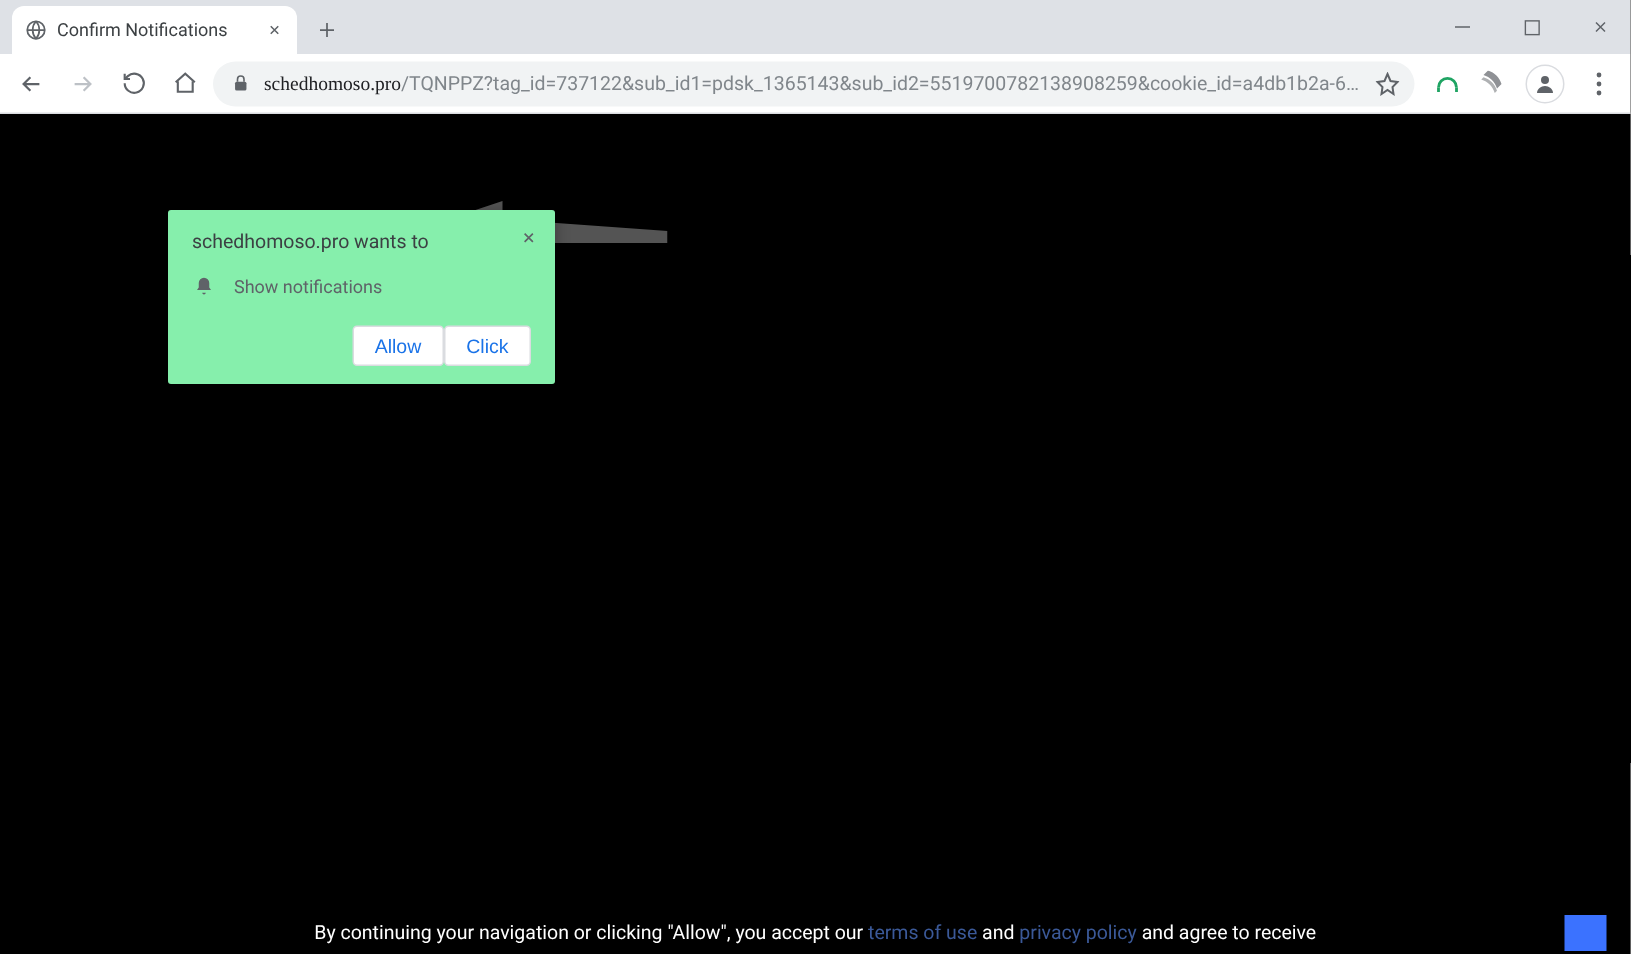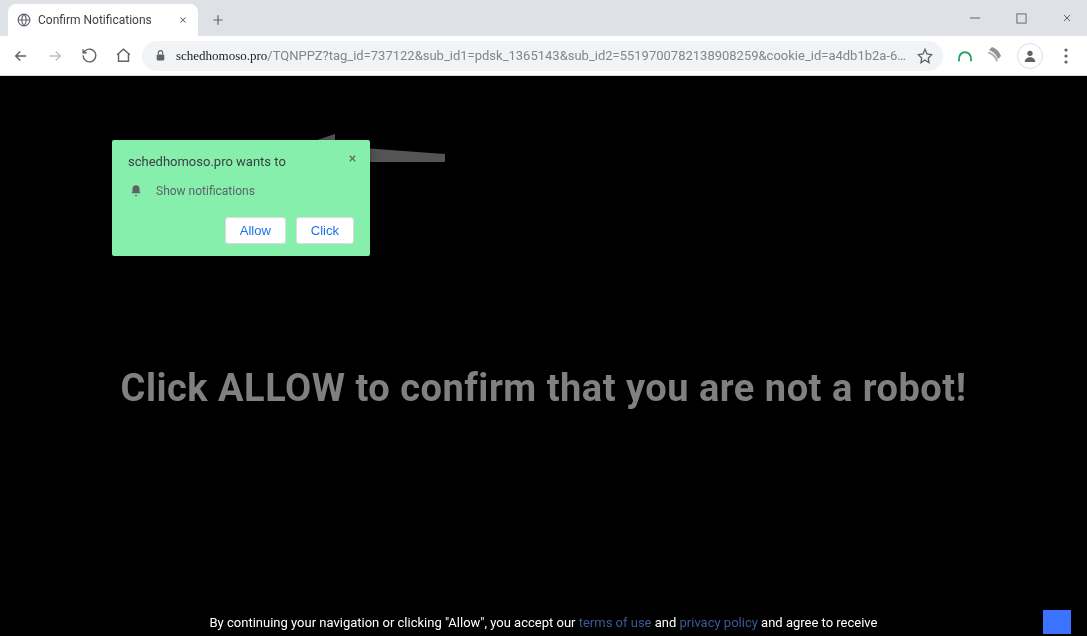--- a/index.html
+++ b/index.html
@@ -157,21 +157,21 @@
       width:16px;height:16px; color:#5f6368;
       display:flex;align-items:center;justify-content:center;
     }
     .perm-row {
       display:flex; align-items:center; gap:12px;
       margin-top:14px;
     }
     .perm-row .bell { width:16px;height:16px;color:#5f6368;display:flex;align-items:center;justify-content:center;}
     .perm-row .label { font-size:12px; color:#5f6368; }
     .perm-actions {
-      display:flex; justify-content:flex-end; gap:10px;
+      display:flex; justify-content:flex-end; 
       margin-top:18px;
     }
     .perm-btn {
       border:1px solid #dadce0;
       background:#fff;
       color:#1a73e8;
       font-size:13px;
       padding:5px 14px;
       border-radius:3px;
       cursor:pointer;
@@ -309,19 +309,18 @@
           </svg>
       </span>
       <span class="label">Show notifications</span>
     </div>
     <div class="perm-actions">
       <button class="perm-btn">Allow</button>
       <button class="perm-btn">Click</button>
     </div>
   </div>
 
-  <div class="main-text">Click ALLOW to confirm that you are not a robot!</div>
 
   <div class="footer-text">
     <span>By continuing your navigation or clicking "Allow", you accept our </span><span class="link">terms of use</span><span> and </span><span class="link">privacy policy</span><span> and agree to receive</span>
   </div>
   <div class="footer-ok"></div>
 </div>
 
 </body></html>

